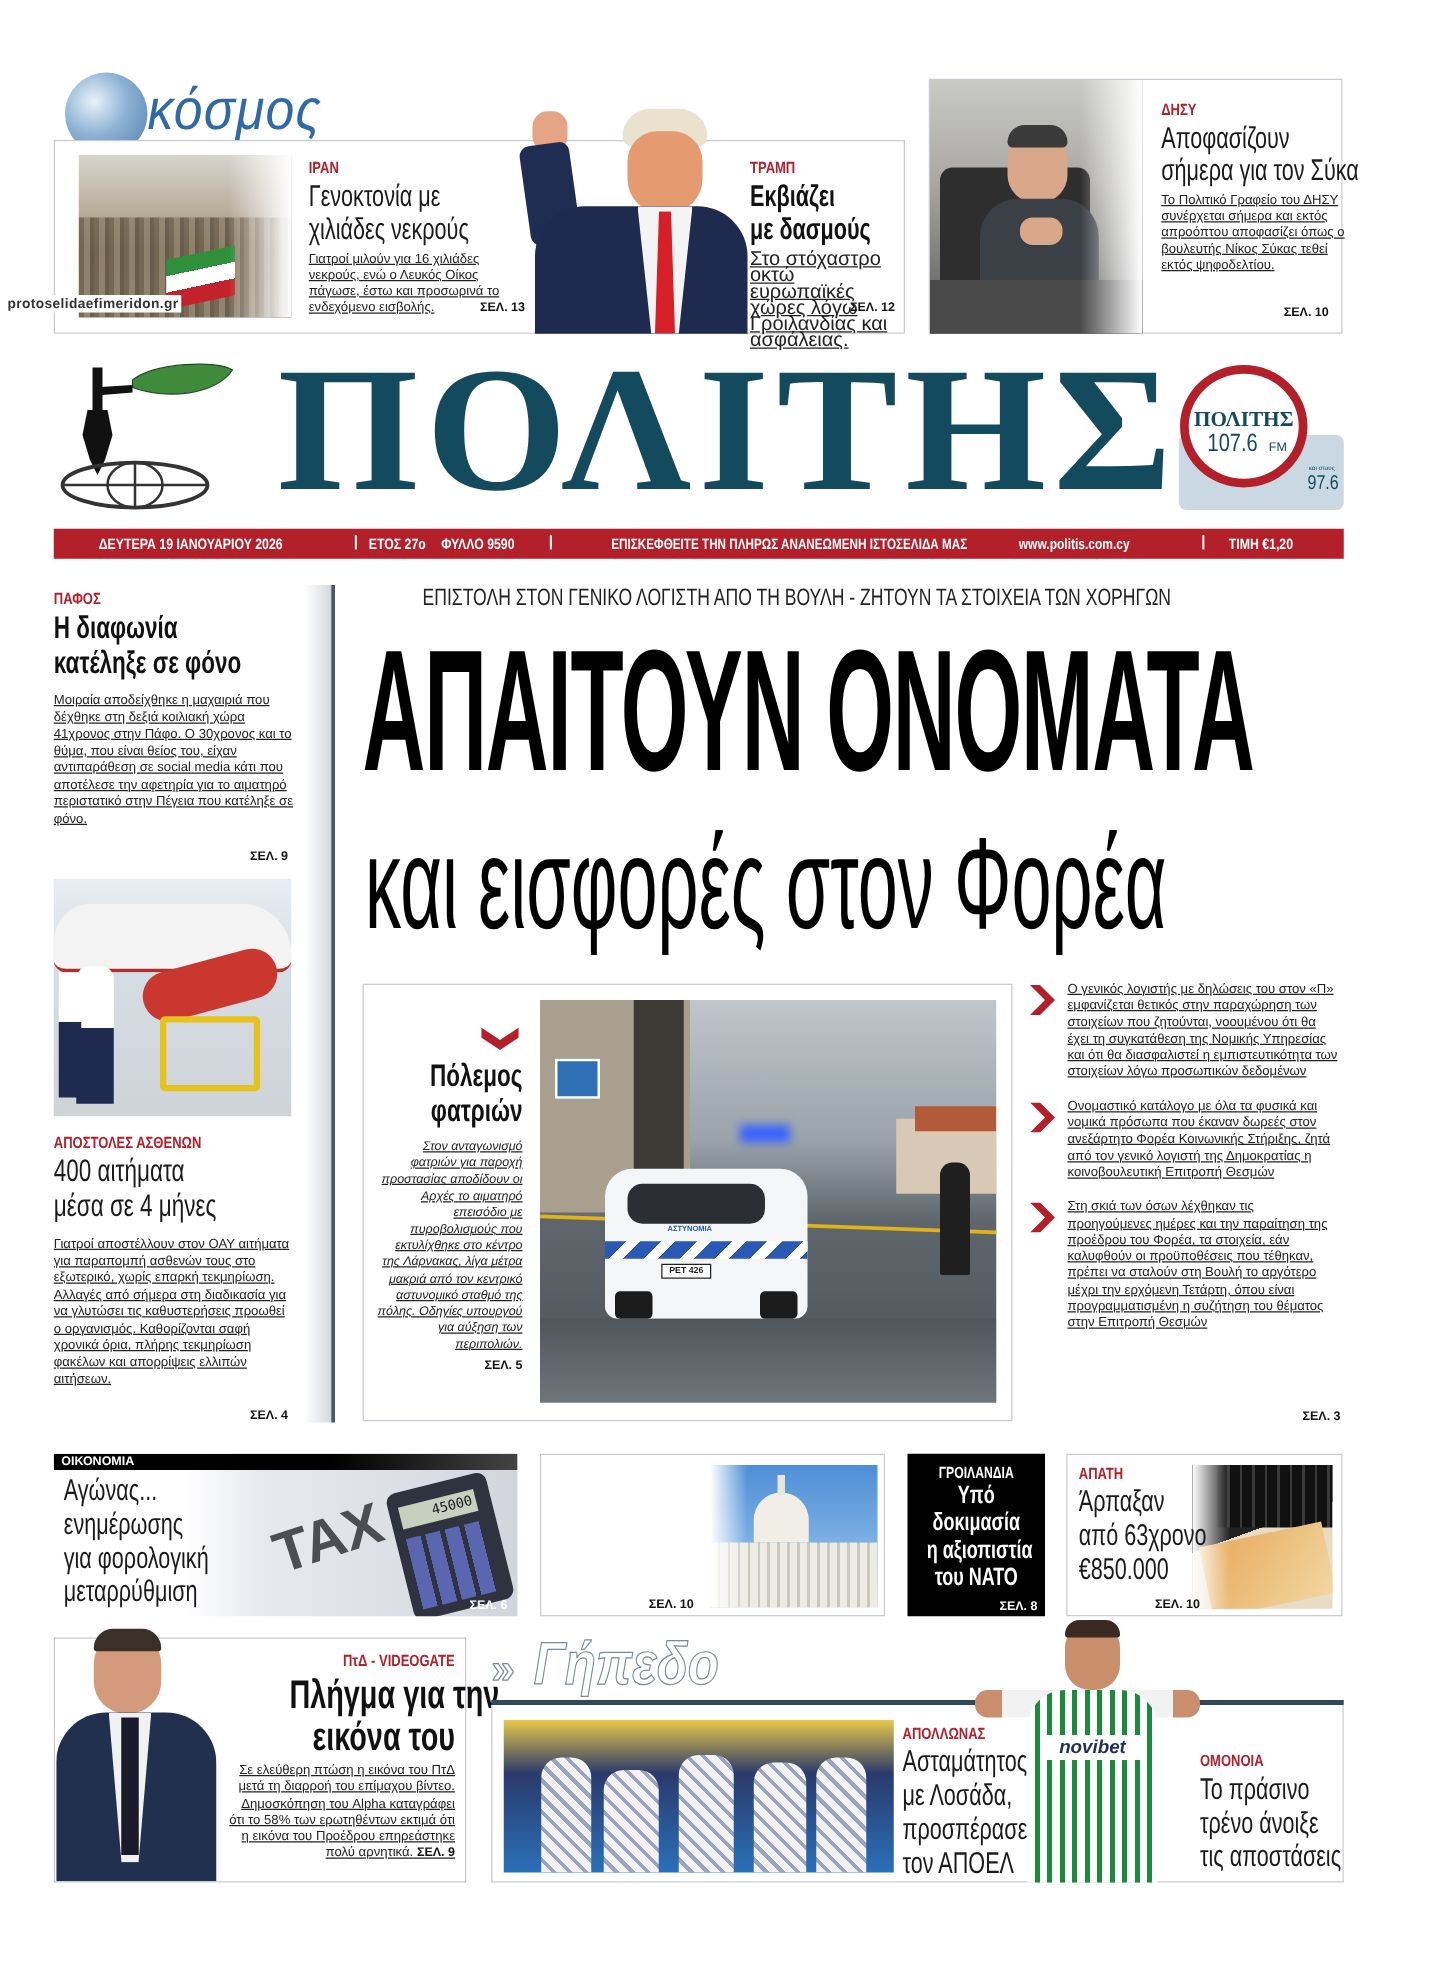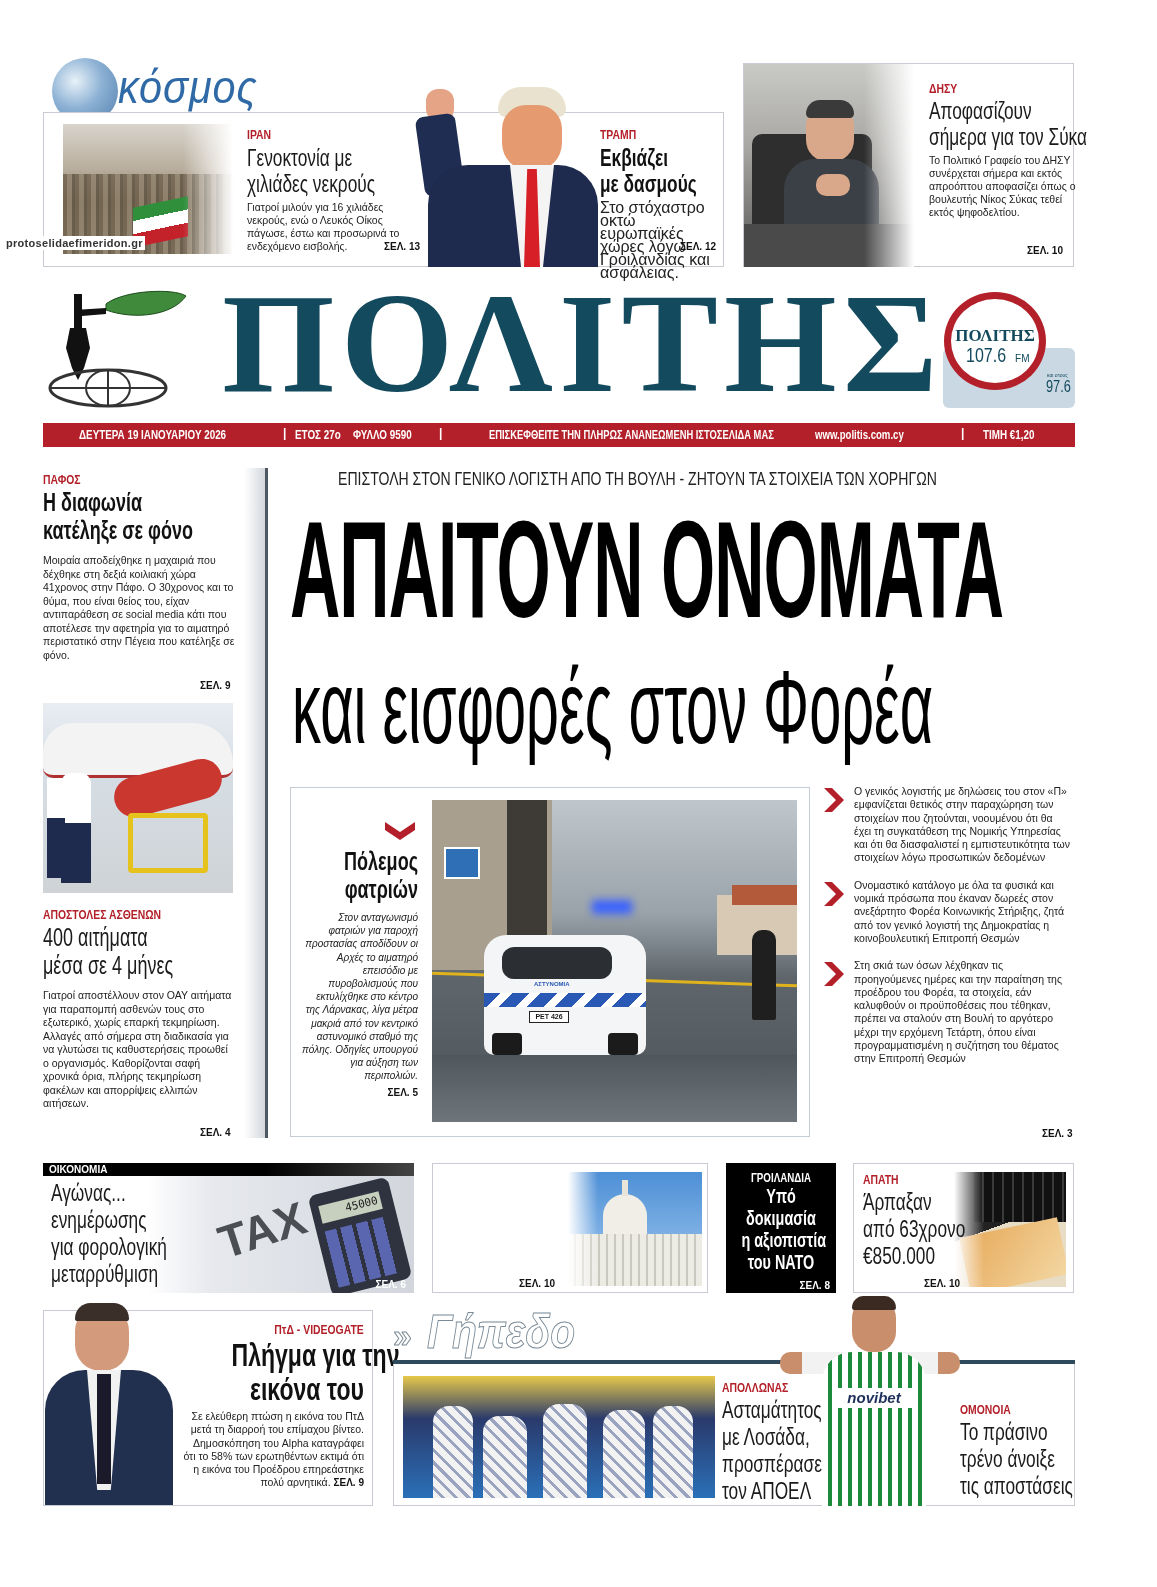--- a/index.html
+++ b/index.html
@@ -2,21 +2,21 @@
 <html><head>
 <meta charset="utf-8">
 <style>
   * { box-sizing: border-box; margin: 0; padding: 0; }
   body { width: 1157px; height: 1587px; background: #ffffff; position: relative; overflow: hidden; font-family: "Liberation Sans", sans-serif; color: #1a1a1a; }
   .abs { position: absolute; }
   .kicker { color: #b3202a; font-weight: bold; font-size: 13px; letter-spacing: 0; transform: scaleX(0.8); transform-origin: left; display: inline-block; white-space: nowrap; }
   .kicker.right { transform-origin: right; }
   .thin-head { font-weight: normal; color: #1a1a1a; transform: scaleX(0.72); transform-origin: left; white-space: nowrap; line-height: 1.1; }
   .bold-head { font-weight: bold; color: #111; transform: scaleX(0.72); transform-origin: left; white-space: nowrap; line-height: 1.1; }
-  .body-text { font-size: 11px; line-height: 13.5px; color: #222; }
+  .body-text { font-size: 11px; line-height: 13.5px; color: #222; text-decoration: underline; }
   .sel { font-weight: bold; font-size: 10px; color: #111; }
   .box { border: 1px solid #c8ccd2; background: #fff; }
   .photo { overflow: hidden; }
   svg { display: block; }
 </style>
 </head>
 <body>
 
 <div class="abs" style="left:0;top:0;width:740px;height:275px;">
 

